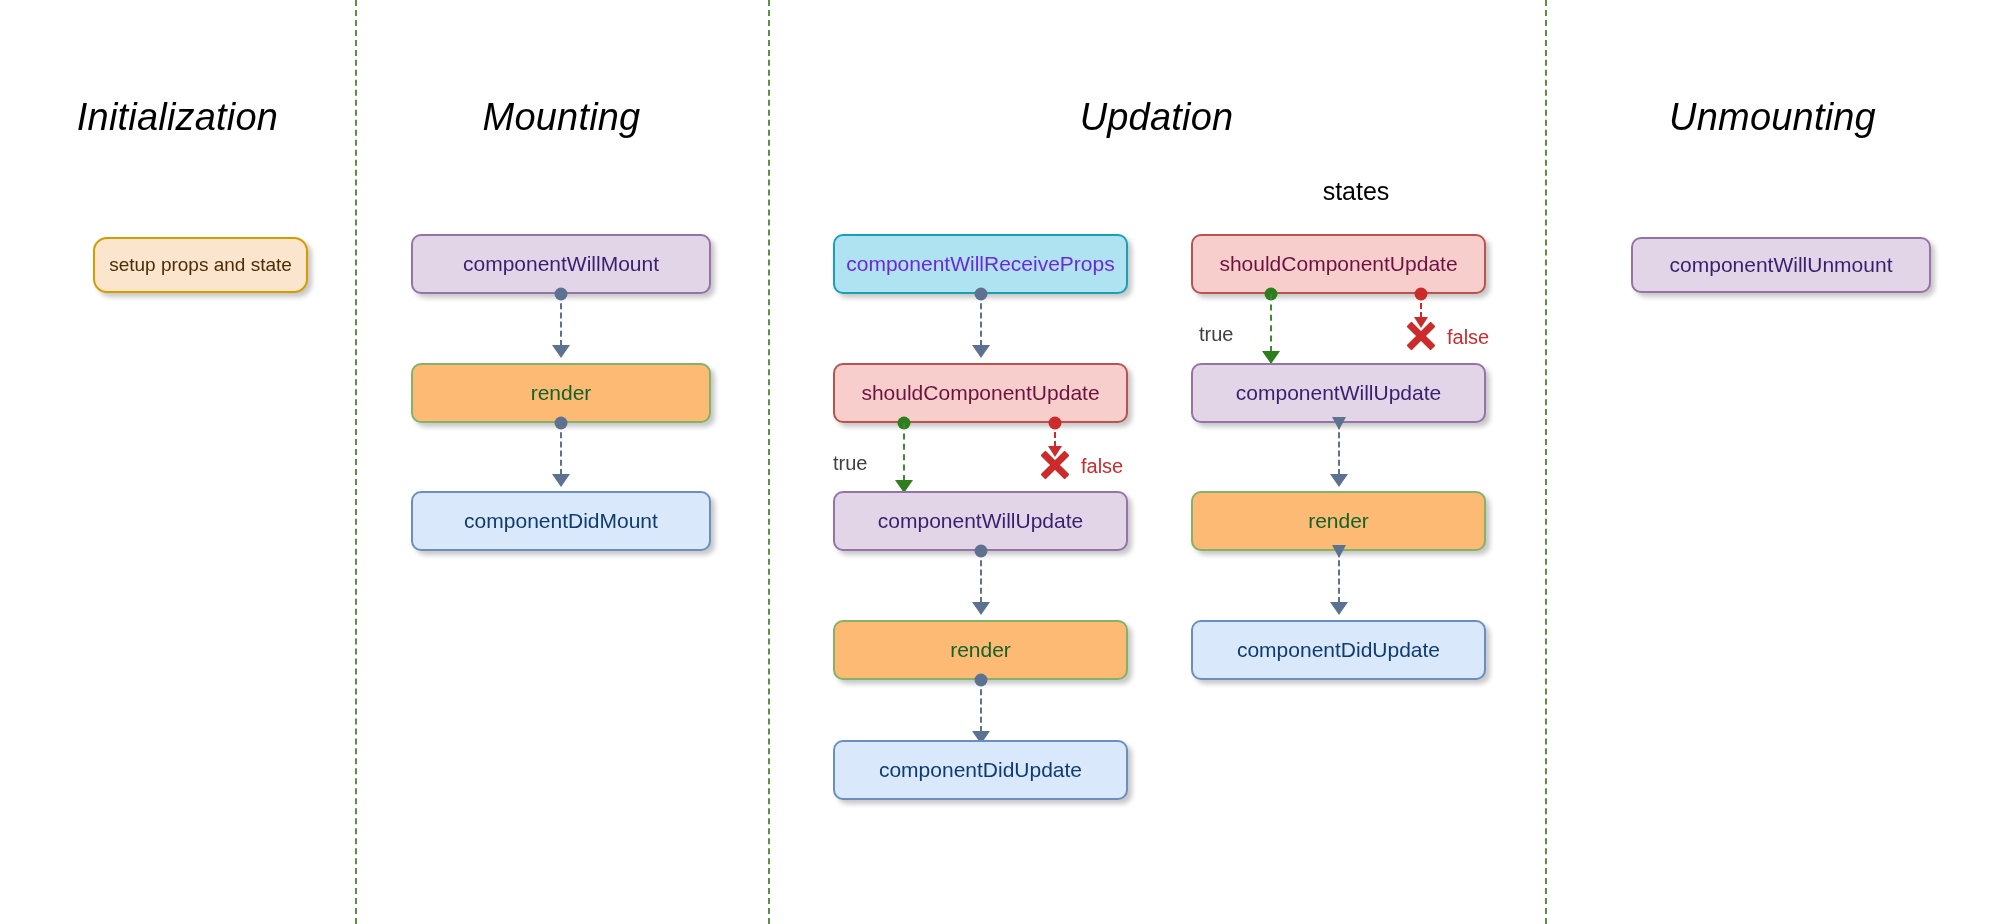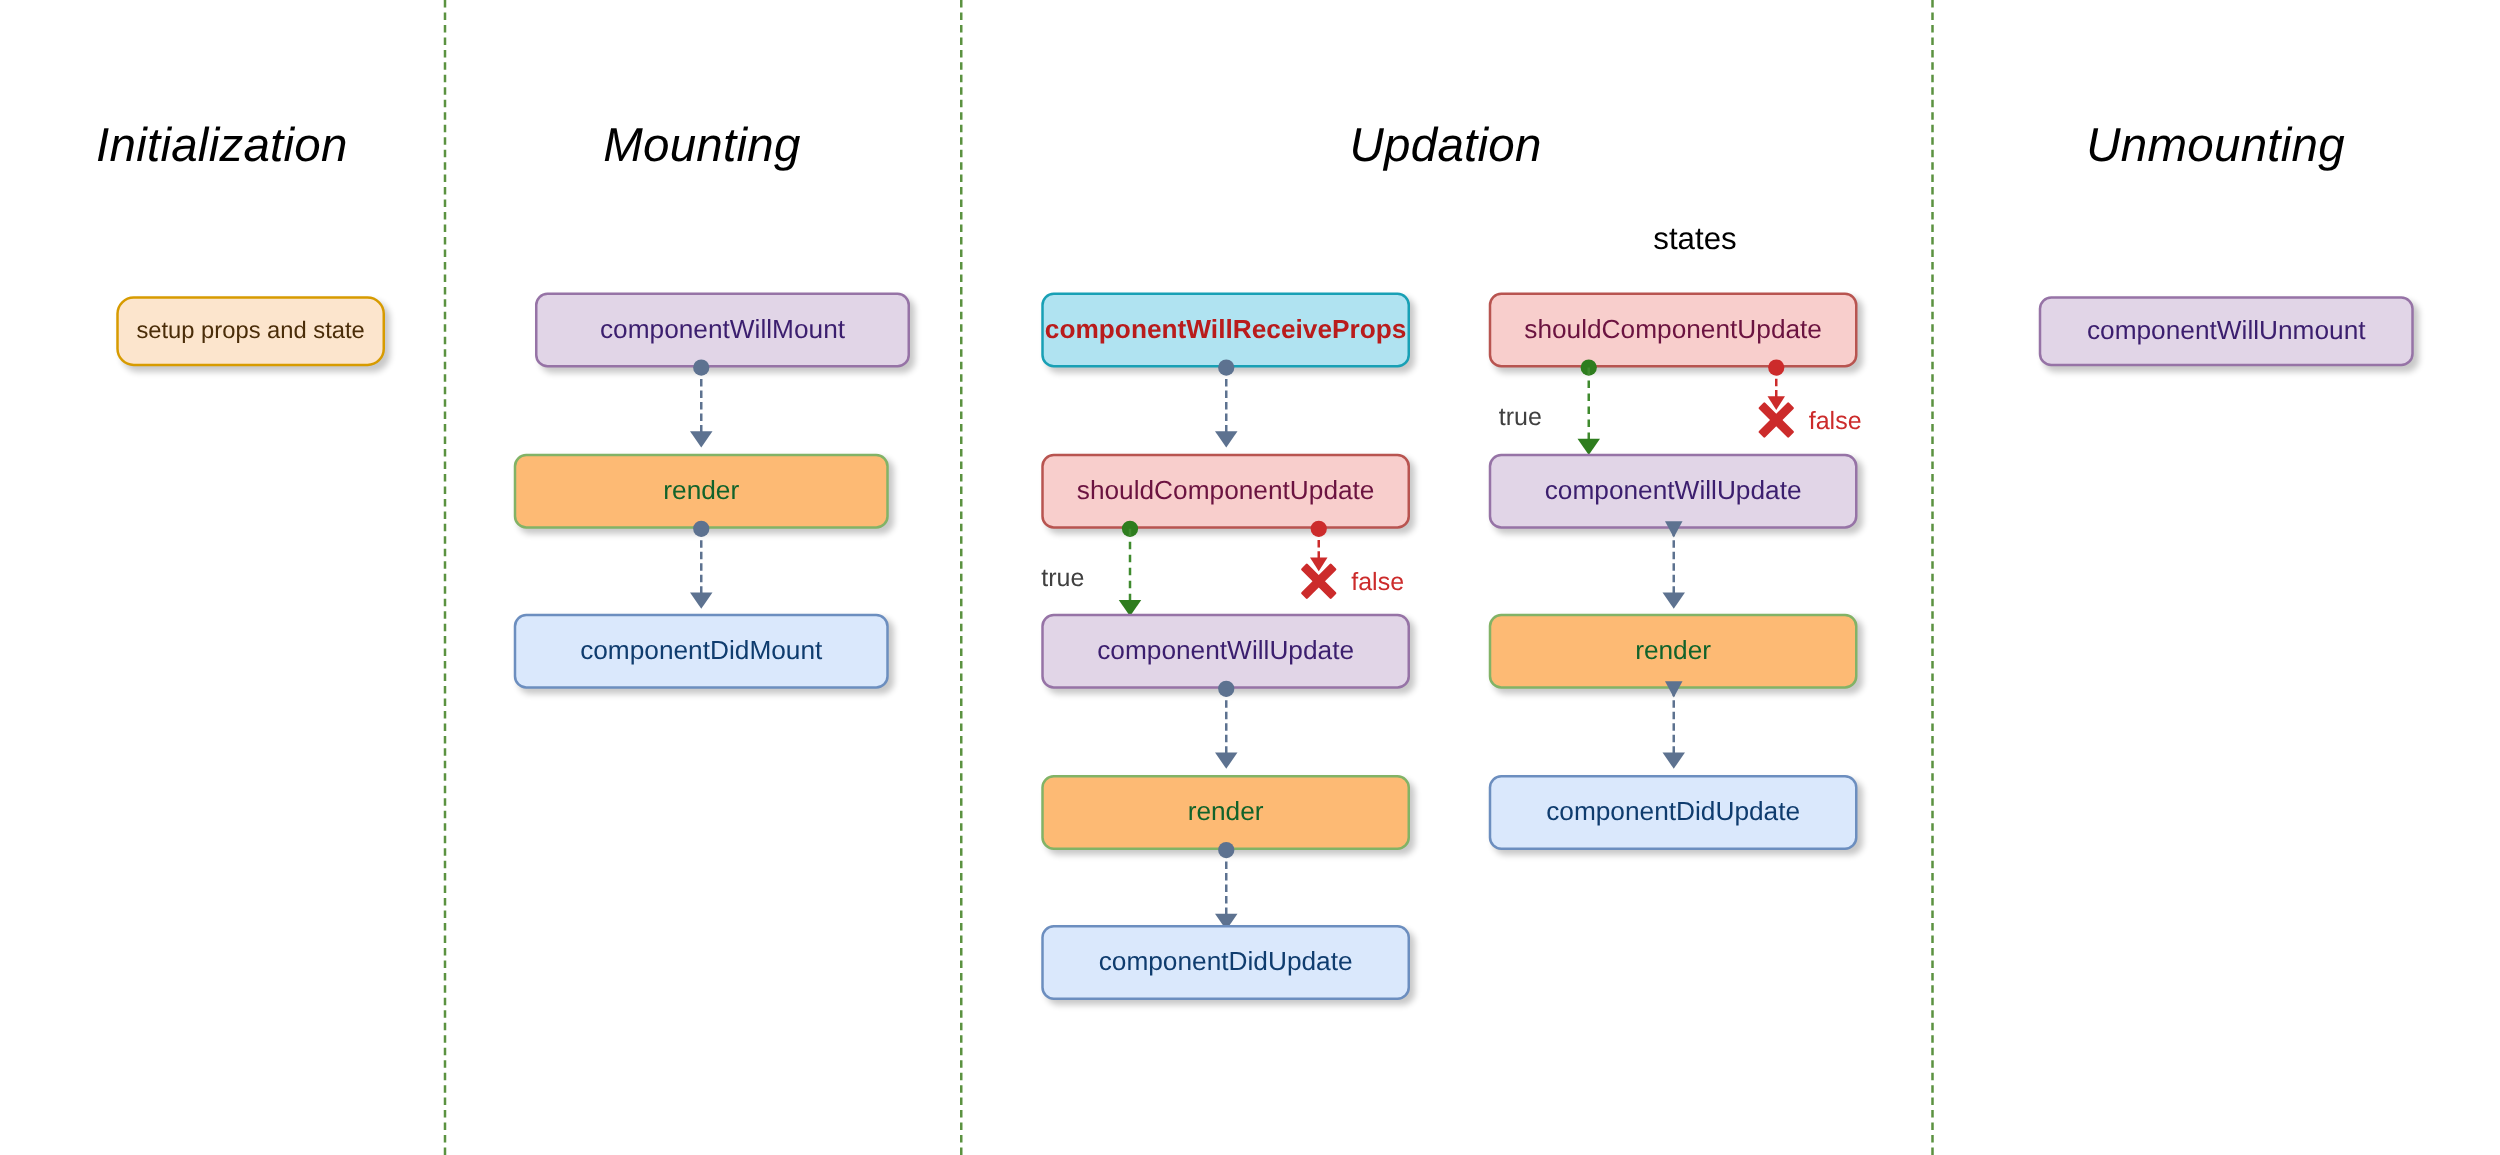--- a/index.html
+++ b/index.html
@@ -58,21 +58,21 @@
     border-style: solid;
     font-size: 21px;
     line-height: 1.1;
     text-align: center;
     box-shadow: 4px 4px 5px rgba(0,0,0,.22);
     white-space: nowrap;
   }
   .node.purple { background:#E1D5E7; border-color:#9673A6; color:#3B1E6E; }
   .node.green  { background:#fdba74; border-color:#82B366; color:#11632B; }
   .node.blue   { background:#DAE8FC; border-color:#6C8EBF; color:#0F3C6E; }
-  .node.cyan   { background:#B0E3F1; border-color:#18A0B5; color:#b91c1c;font-weight:bold; }
+  .node.cyan   { background:#B0E3F1; border-color:#18A0B5; color:#6d28d9; }
   .node.red    { background:#F8CECC; border-color:#B85450; color:#6B1340; }
   .node.orange { background:#FCE5CD; border-color:#D79B00; color:#4A2D09; font-size:19px; }
 
   
   .conn { position: absolute; }
   .conn .line {
     position: absolute;
     left: 50%;
     transform: translateX(-50%);
     width: 0;
@@ -147,21 +147,21 @@
 
   <div class="section-title" style="left:0px; top:96px; width:355px;">Initialization</div>
   <div class="section-title" style="left:355px; top:96px; width:413px;">Mounting</div>
   <div class="section-title" style="left:768px; top:96px; width:777px;">Updation</div>
   <div class="section-title" style="left:1545px; top:96px; width:455px;">Unmounting</div>
 
   <div class="sub-title" style="left:1206px; top:177px; width:300px;">states</div>
 
   <div class="node orange" style="left:93px; top:237px; width:215px; height:56px;border-radius:14px;">setup props and state</div>
 
-  <div class="node purple" style="left:411px; top:234px; width:300px; height:60px;margin-left:17px;">componentWillMount</div>
+  <div class="node purple" style="left:411px; top:234px; width:300px; height:60px;">componentWillMount</div>
 
   <div class="conn grey" style="left:552px; top:294px; width:18px; height:64px;">
     <div class="dot"></div>
     <div class="line" style="top:0; height:52px;"></div>
     <div class="head" style="top:51px;"></div>
   </div>
 
   <div class="node green" style="left:411px; top:363px; width:300px; height:60px;">render</div>
 
   <div class="conn grey" style="left:552px; top:423px; width:18px; height:64px;">

